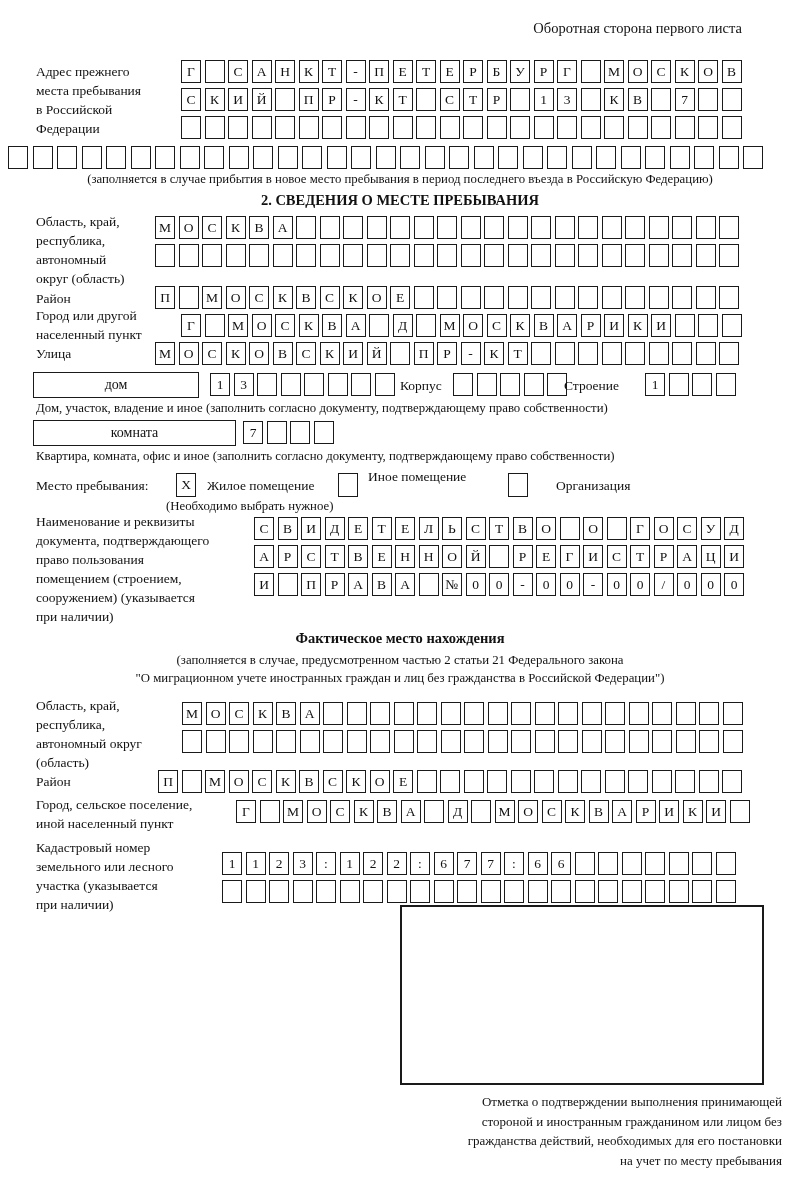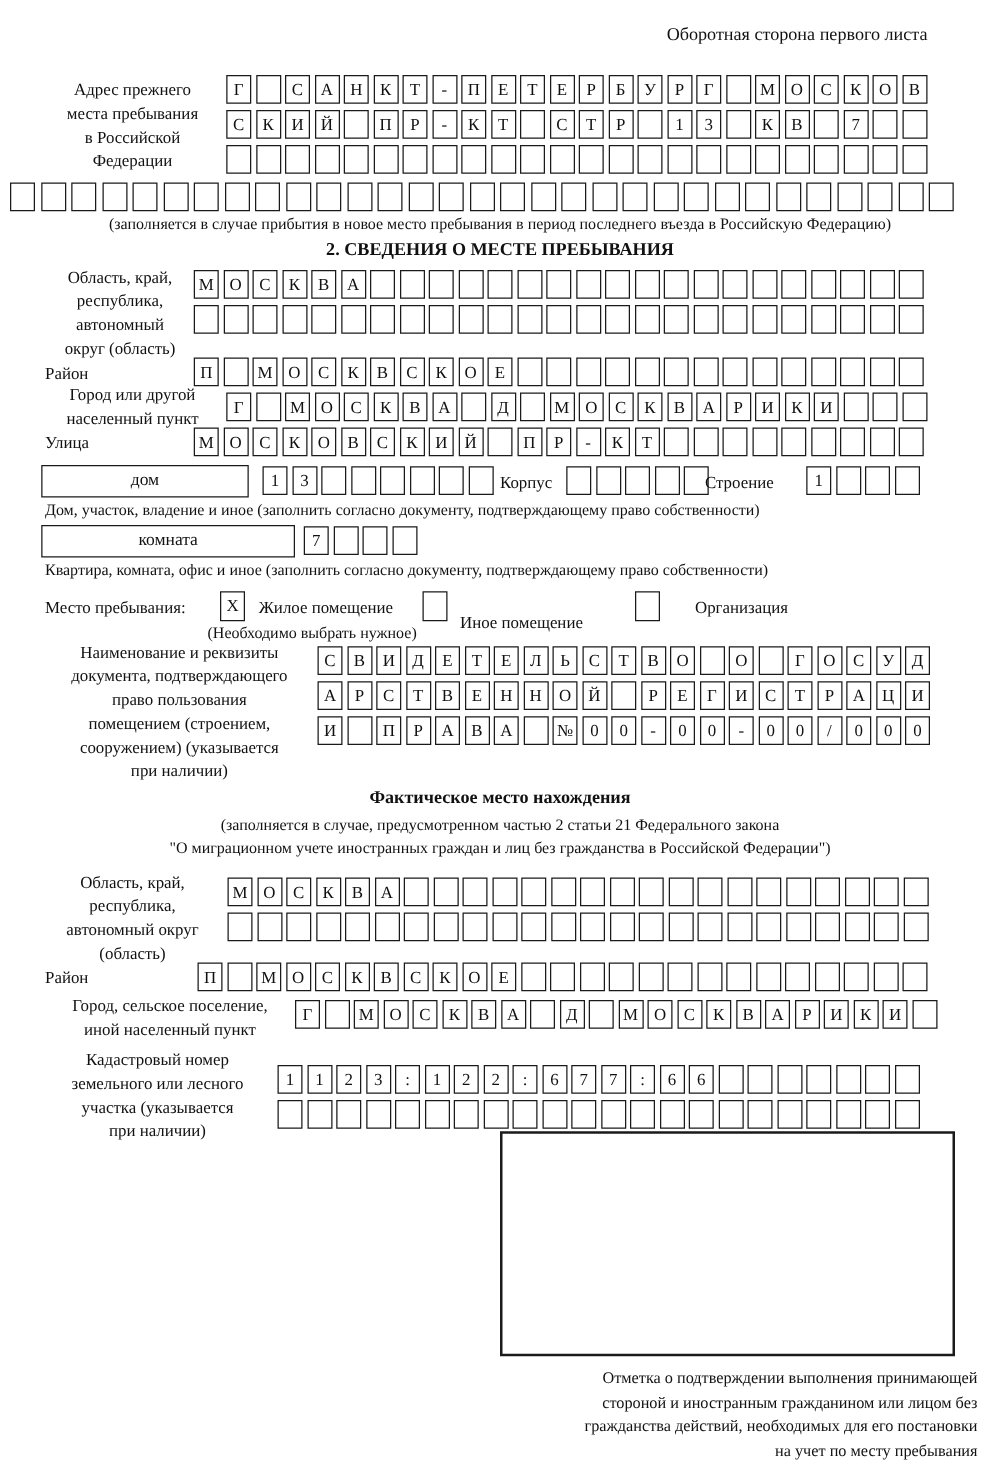--- a/index.html
+++ b/index.html
@@ -2,21 +2,21 @@
 <html><head>
 <meta charset="utf-8">
 <style>
   html,body{margin:0;padding:0;background:#ffffff;}
   #page{
     position:relative;width:800px;height:1180px;background:#ffffff;
     font-family:"Liberation Serif","DejaVu Serif",serif;color:#111;
     overflow:hidden;
   }
   .hnote{position:absolute;top:20px;right:58px;font-size:14.5px;}
-  .lbl{position:absolute;font-size:13.5px;line-height:19px;white-space:pre-line;text-align:center;}
+  .lbl{position:absolute;font-size:13.5px;line-height:19px;white-space:pre-line;}
   .cells{position:absolute;display:flex;gap:3.5px;}
   .cells.wide{gap:4.5px;}
   .cb{
     box-sizing:border-box;width:20px;height:23px;border:1.6px solid #1a1a1a;
     display:inline-flex;align-items:center;justify-content:center;
     font-size:13.5px;line-height:21px;background:#fff;flex:0 0 auto;
   }
   .bigbox{
     position:absolute;box-sizing:border-box;border:1.8px solid #1a1a1a;height:26px;
     display:flex;align-items:center;justify-content:center;font-size:14px;background:#fff;
@@ -337,21 +337,21 @@
       <span class="cb"></span>
       <span class="cb"></span>
       <span class="cb"></span>
     </div>
   <div class="cap" style="left:36px;top:449px;">Квартира, комната, офис и иное (заполнить согласно документу, подтверждающему право собственности)</div>
 
   <div class="lbl" style="left:36px;top:476px;">Место пребывания:</div>
   <div class="chk" style="left:176px;top:473px;">X</div>
   <div class="lbl" style="left:207px;top:476px;">Жилое помещение</div>
   <div class="chk" style="left:338px;top:473px;"></div>
-  <div class="lbl" style="left:368px;top:488px;">Иное помещение</div>
+  <div class="lbl" style="left:368px;top:467px;">Иное помещение</div>
   <div class="chk" style="left:508px;top:473px;"></div>
   <div class="lbl" style="left:556px;top:476px;">Организация</div>
   <div class="cap" style="left:166px;top:499px;width:340px;text-align:left;">(Необходимо выбрать нужное)</div>
 
   <div class="lbl" style="left:36px;top:512px;width:215px;">Наименование и реквизиты
 документа, подтверждающего
 право пользования
 помещением (строением,
 сооружением) (указывается
 при наличии)</div>

